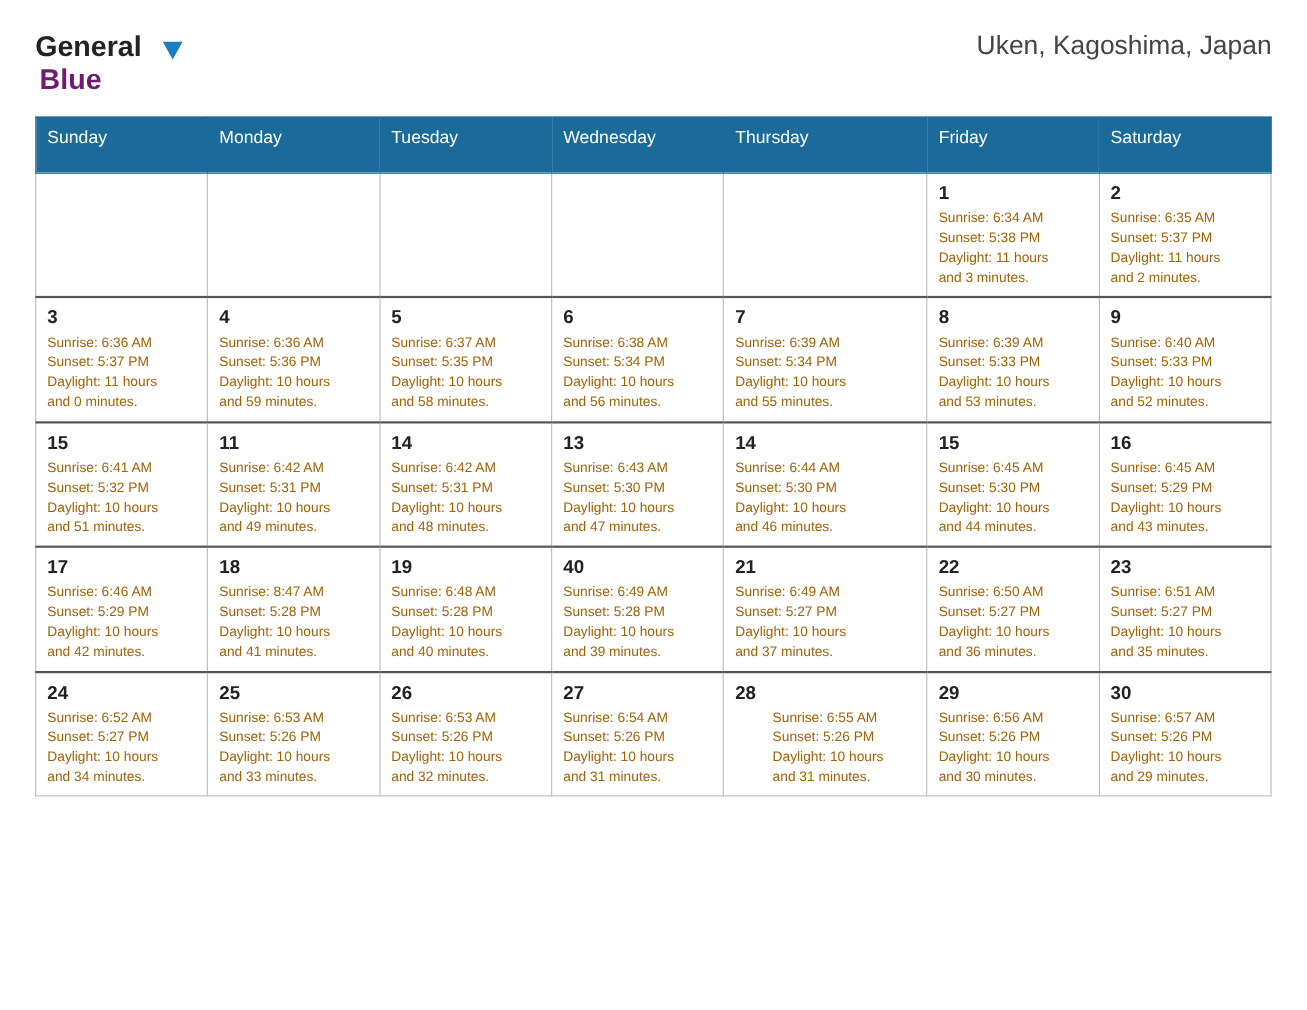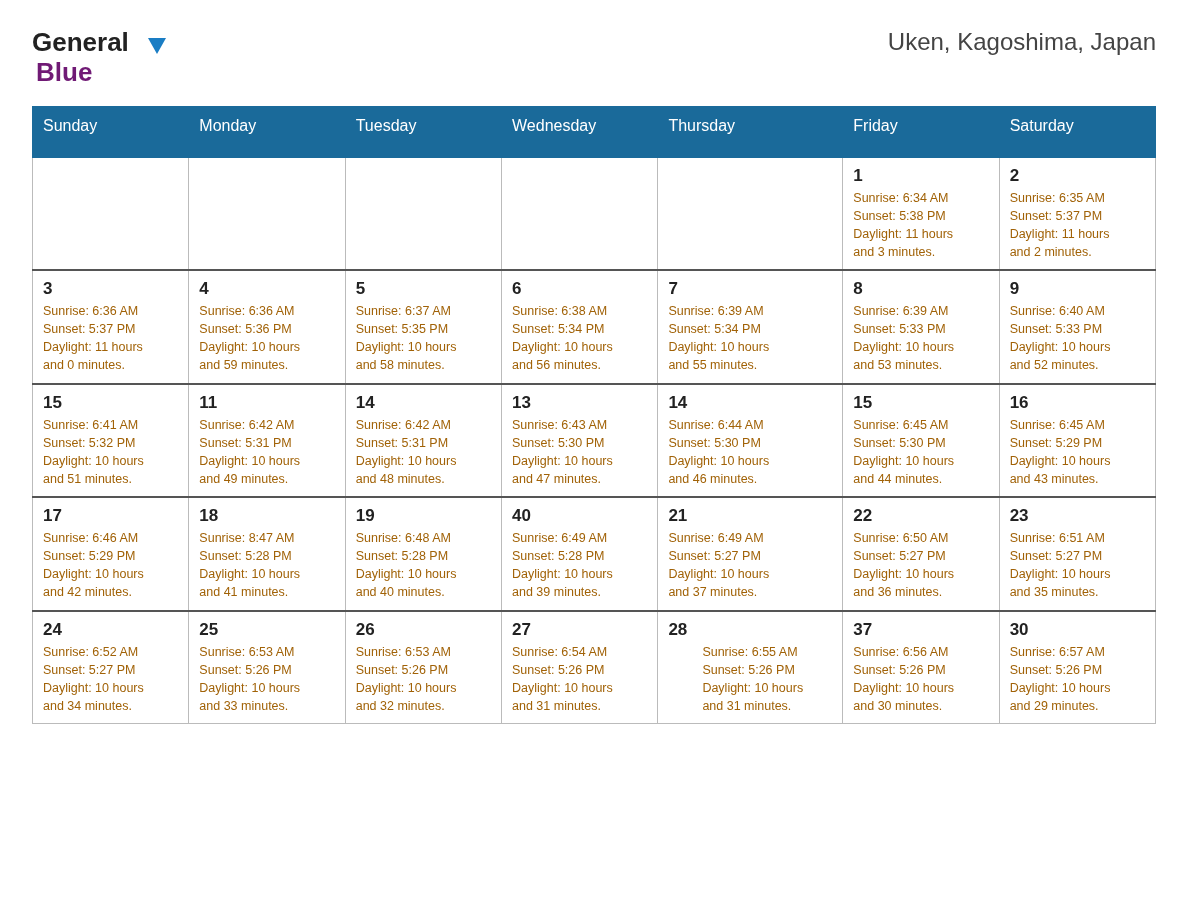--- a/index.html
+++ b/index.html
@@ -347,21 +347,21 @@
 and 31 minutes.</div>
         </td>
         <td>
           <span class="day-number">28</span>
           <div class="day-info" style="white-space: pre-line; margin-left: 34px;">Sunrise: 6:55 AM
 Sunset: 5:26 PM
 Daylight: 10 hours
 and 31 minutes.</div>
         </td>
         <td>
-          <span class="day-number">37</span>
+          <span class="day-number">29</span>
           <div class="day-info" style="white-space: pre-line;">Sunrise: 6:56 AM
 Sunset: 5:26 PM
 Daylight: 10 hours
 and 30 minutes.</div>
         </td>
         <td>
           <span class="day-number">30</span>
           <div class="day-info" style="white-space: pre-line;">Sunrise: 6:57 AM
 Sunset: 5:26 PM
 Daylight: 10 hours

